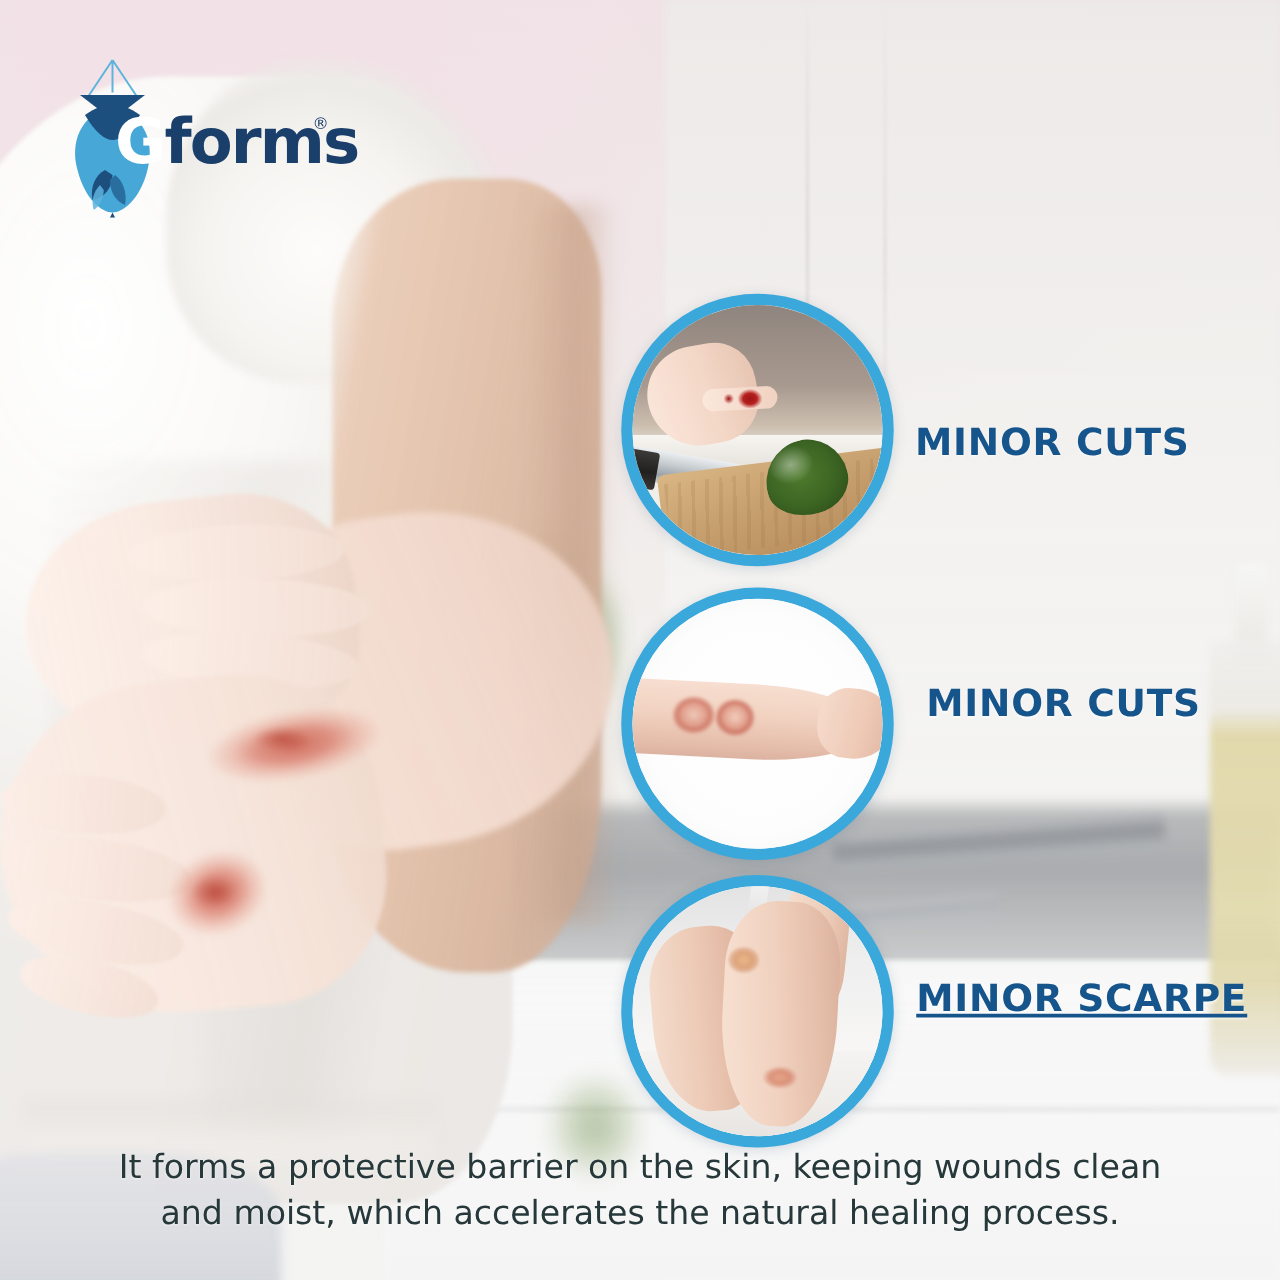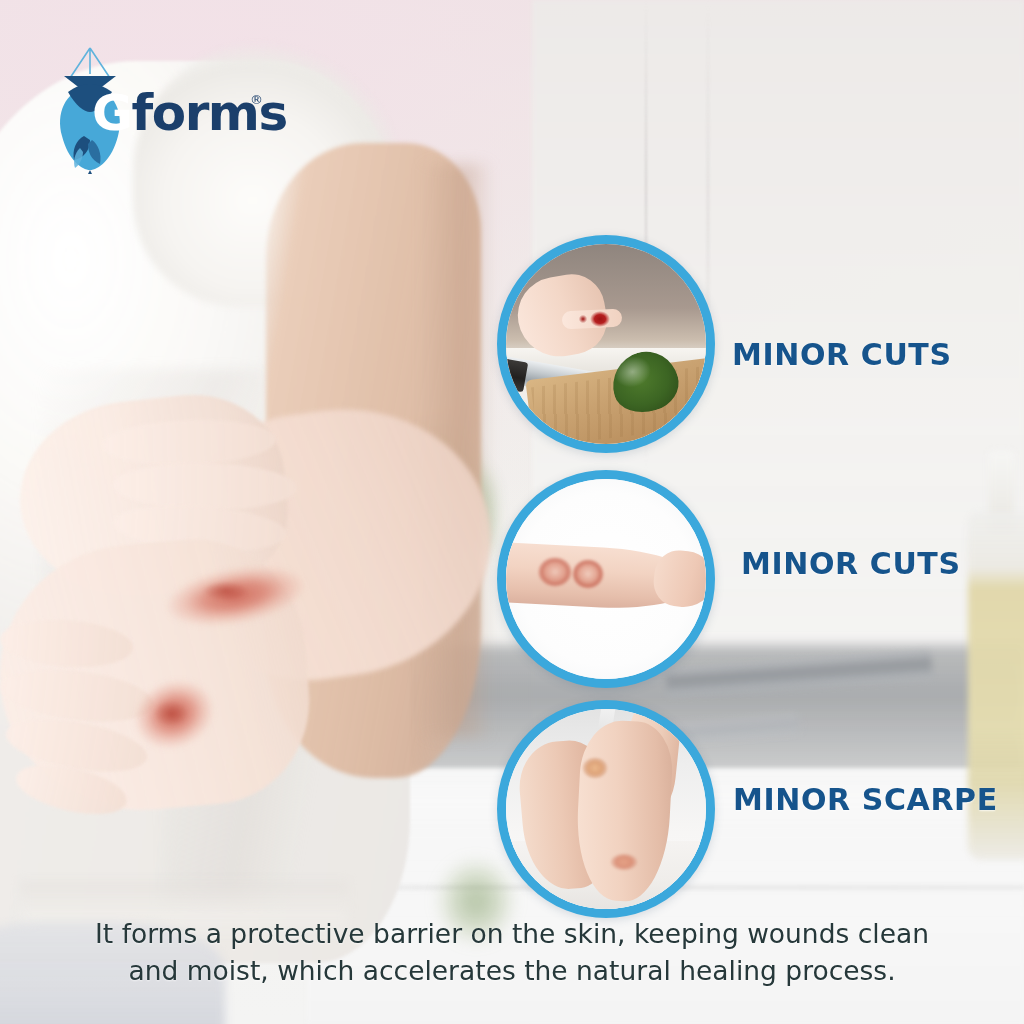--- a/index.html
+++ b/index.html
@@ -543,21 +543,21 @@
       <div class="circle-inner c3-bg">
         <div class="c3-floor"></div>
         <div class="c3-strap"></div>
         <div class="c3-heel-back"></div>
         <div class="c3-ankle"></div>
         <div class="c3-heel-front"></div>
         <div class="c3-blister1"></div>
         <div class="c3-blister2"></div>
       </div>
     </div>
-    <div class="callout-label" style="left:733px; top:782px;">MINOR SCARPE</div>
+    <div class="callout-label" style="left:733px; top:782px;text-decoration:underline;">MINOR SCARPE</div>
   </div>
 
   <div class="caption">
     <span class="cap-line">It forms a protective barrier on the skin, keeping wounds clean</span>
     <span class="cap-line">and moist, which accelerates the natural healing process.</span>
   </div>
 
 </div>
 
 </body></html>

